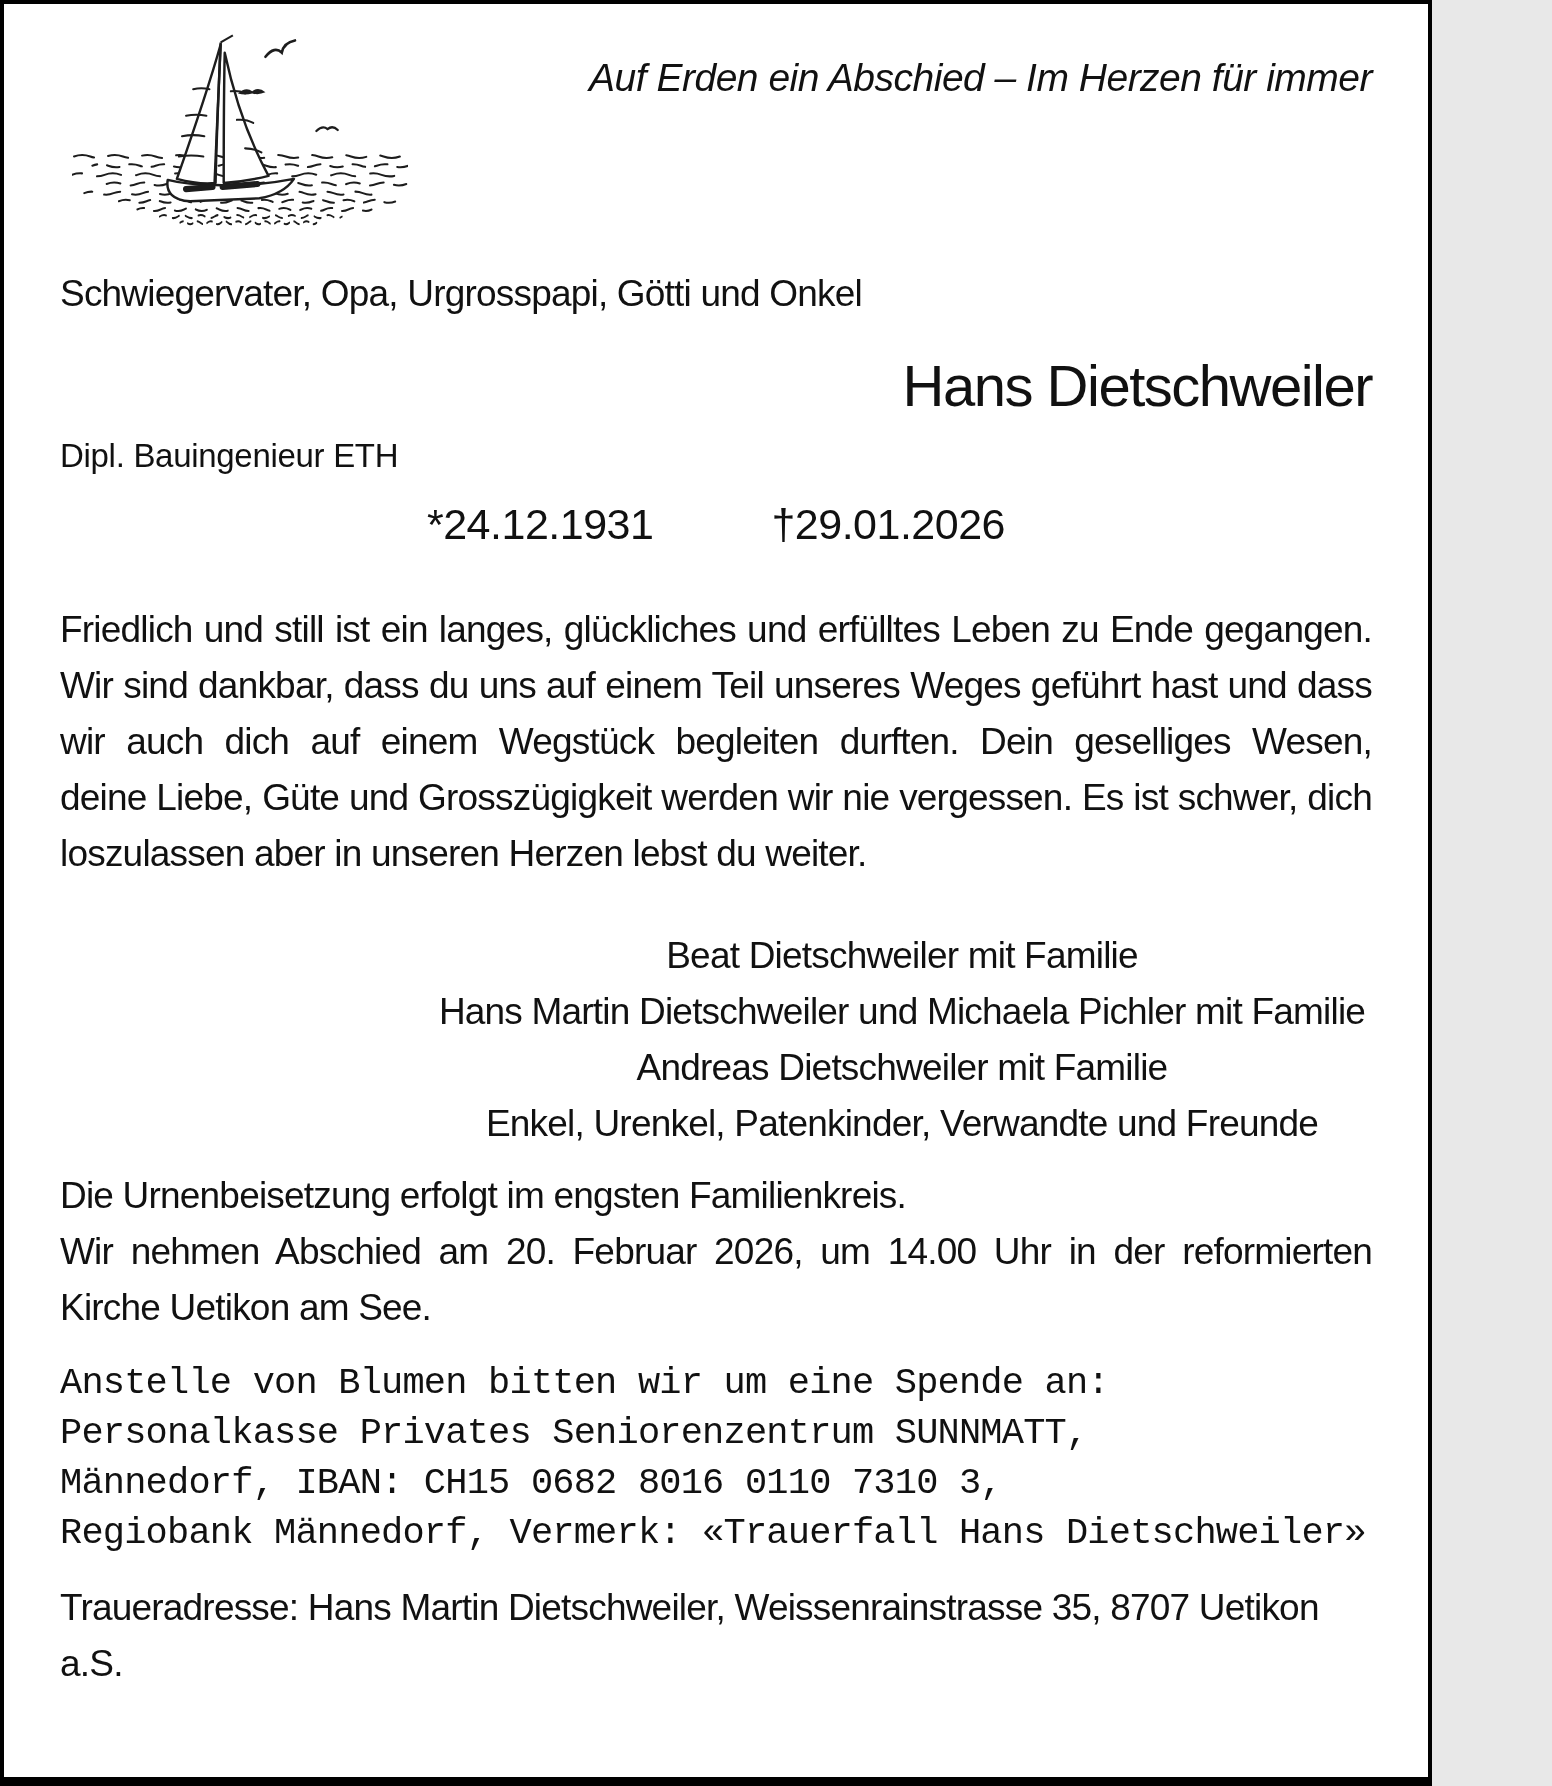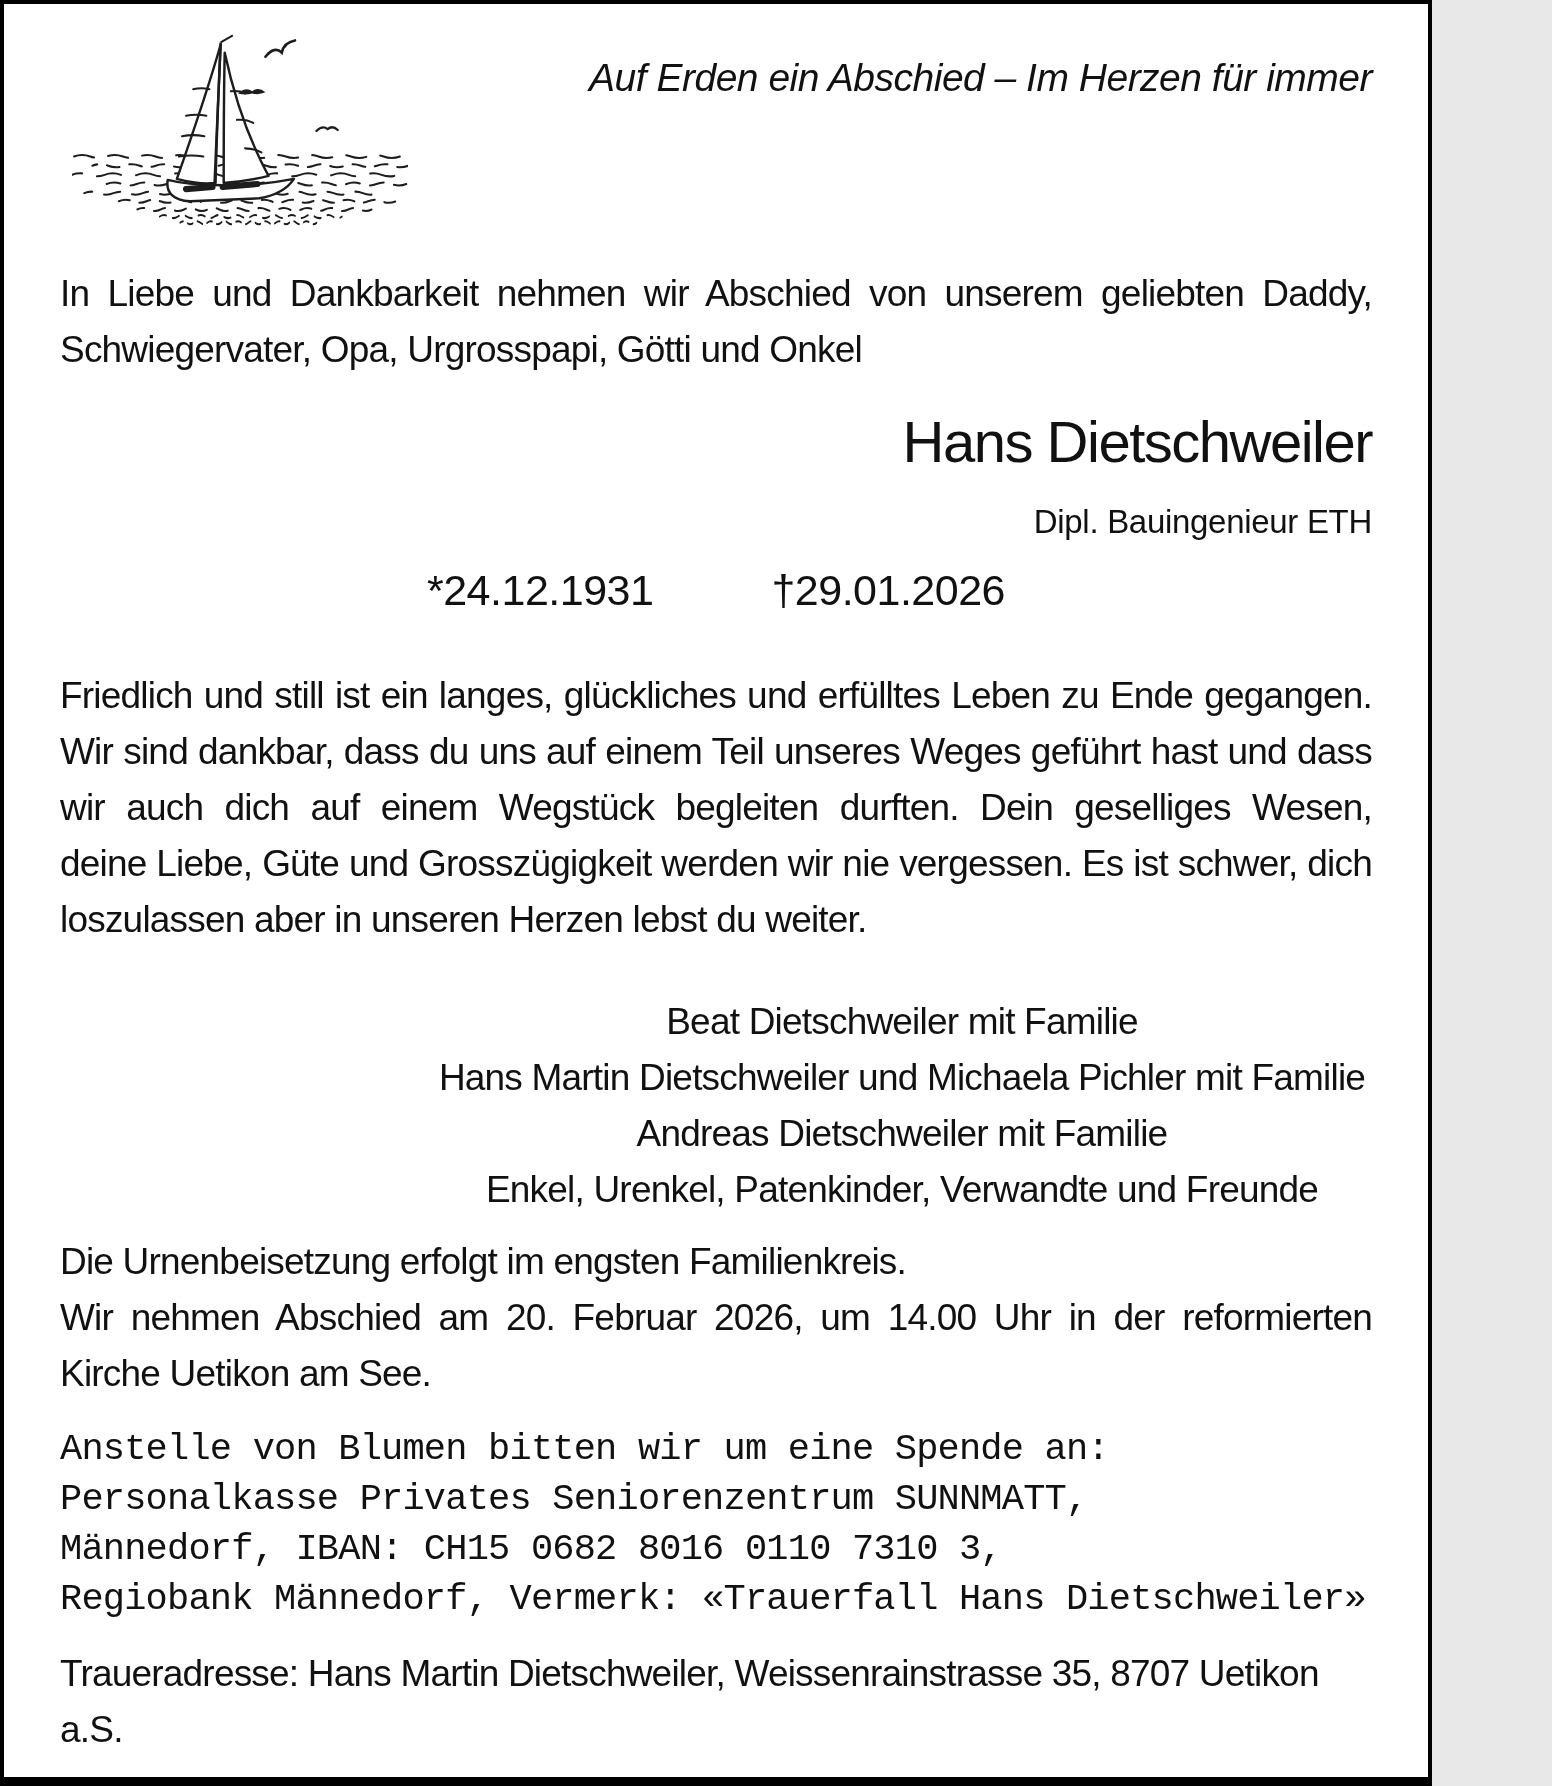--- a/index.html
+++ b/index.html
@@ -20,21 +20,21 @@
     font-style:italic;font-size:39px;letter-spacing:-0.5px;
     white-space:nowrap;
   }
   .bodytext{font-size:37px;letter-spacing:-0.8px;line-height:56px;}
   .j{text-align:justify;text-align-last:justify;}
   .intro{margin-top:40px;}
   .name{
     margin-top:16px;text-align:right;
     font-size:58px;line-height:96px;letter-spacing:-1.5px;font-weight:normal;
   }
-  .subtitle{text-align:right;font-size:33px;line-height:40px;margin-top:12px;letter-spacing:-0.3px;}
+  .subtitle{text-align:left;font-size:33px;line-height:40px;margin-top:2px;letter-spacing:-0.3px;}
   .dates{
     margin-top:22px;display:flex;justify-content:center;gap:118px;
     font-size:43px;line-height:52px;letter-spacing:-0.5px;
   }
   .eulogy{margin-top:52px;}
   .mourners{margin-top:46px;padding-left:372px;text-align:center;}
   .funeral{margin-top:16px;}
   .donation{margin-top:22px;font-family:Liberation Mono, monospace;}
   .donation div{line-height:50px;}
   .footer{margin-top:22px;}
@@ -84,21 +84,20 @@
       <g>
         <path d="M190,26 q9,-11 16,-4 q2,-10 13,-12" stroke="#1d1d1d" stroke-width="2.6" fill="none" stroke-linecap="round"></path>
         <path d="M163,62 q8,-7 14,-2 q6,-5 13,1 q-7,3 -13,1 q-7,2 -14,0 z" fill="#1d1d1d" stroke="none"></path>
         <path d="M240,99 q6,-6 11,-2 q5,-4 10,1" stroke="#1d1d1d" stroke-width="2.2" fill="none" stroke-linecap="round"></path>
       </g>
     </svg>
     <div class="motto">Auf Erden ein Abschied – Im Herzen für immer</div>
   </div>
 
   <div class="intro bodytext">
-    <span class="line j">In Liebe und Dankbarkeit nehmen wir Abschied von unserem geliebten Daddy,</span>
     <span class="line">Schwiegervater, Opa, Urgrosspapi, Götti und Onkel</span>
   </div>
 
   <div class="name">Hans Dietschweiler</div>
   <div class="subtitle">Dipl. Bauingenieur ETH</div>
 
   <div class="dates">
     <span>*24.12.1931</span>
     <span>†29.01.2026</span>
   </div>

